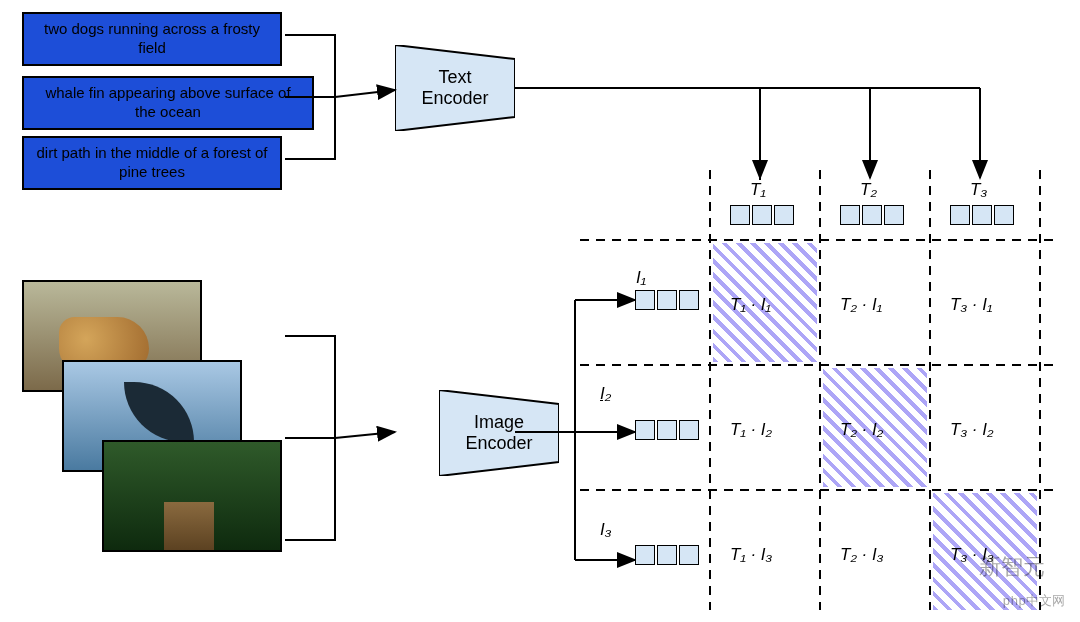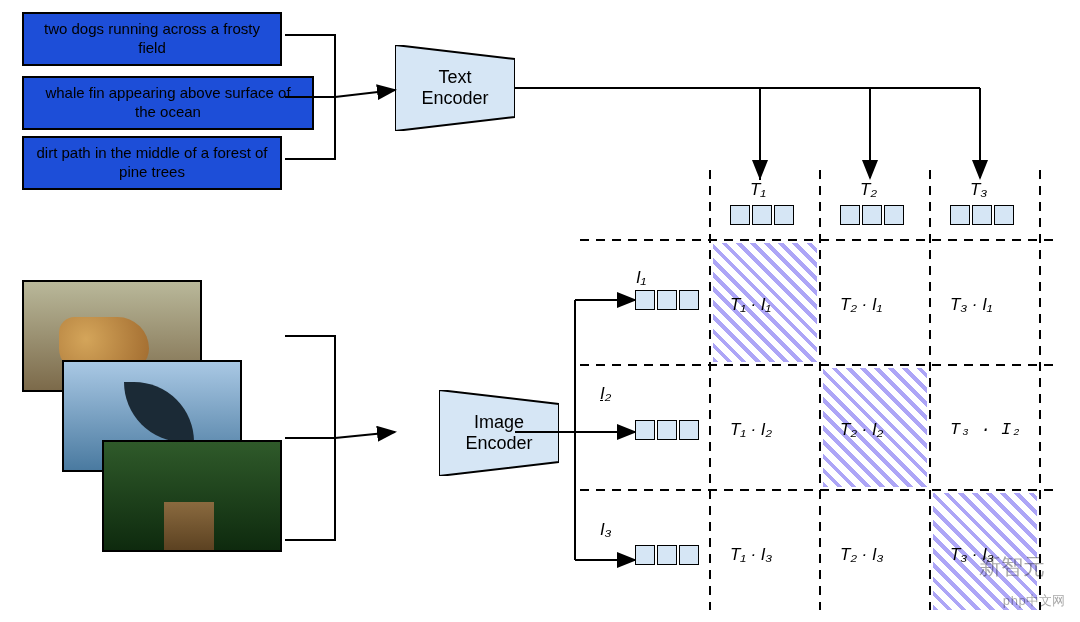--- a/index.html
+++ b/index.html
@@ -176,20 +176,20 @@
 <div class="hatch" style="left:713px; top:243px; width:104px; height:119px;"></div>
 <div class="hatch" style="left:823px; top:368px; width:104px; height:119px;"></div>
 <div class="hatch" style="left:933px; top:493px; width:104px; height:117px;"></div>
 
 <div class="cell" style="left:730px; top:295px;">T₁ · I₁</div>
 <div class="cell" style="left:840px; top:295px;">T₂ · I₁</div>
 <div class="cell" style="left:950px; top:295px;">T₃ · I₁</div>
 
 <div class="cell" style="left:730px; top:420px;">T₁ · I₂</div>
 <div class="cell" style="left:840px; top:420px;">T₂ · I₂</div>
-<div class="cell" style="left:950px; top:420px;font-family:Liberation Mono, monospace;">T₃ · I₂</div>
+<div class="cell" style="left:950px; top:420px;">T₃ · I₂</div>
 
 <div class="cell" style="left:730px; top:545px;">T₁ · I₃</div>
 <div class="cell" style="left:840px; top:545px;">T₂ · I₃</div>
 <div class="cell" style="left:950px; top:545px;">T₃ · I₃</div>
 
 <div class="watermark" style="right:35px; bottom:40px; font-size:22px;">新智元</div>
 <div class="watermark" style="right:15px; bottom:12px; font-size:13px;">php中文网</div>
 
 </body></html>

